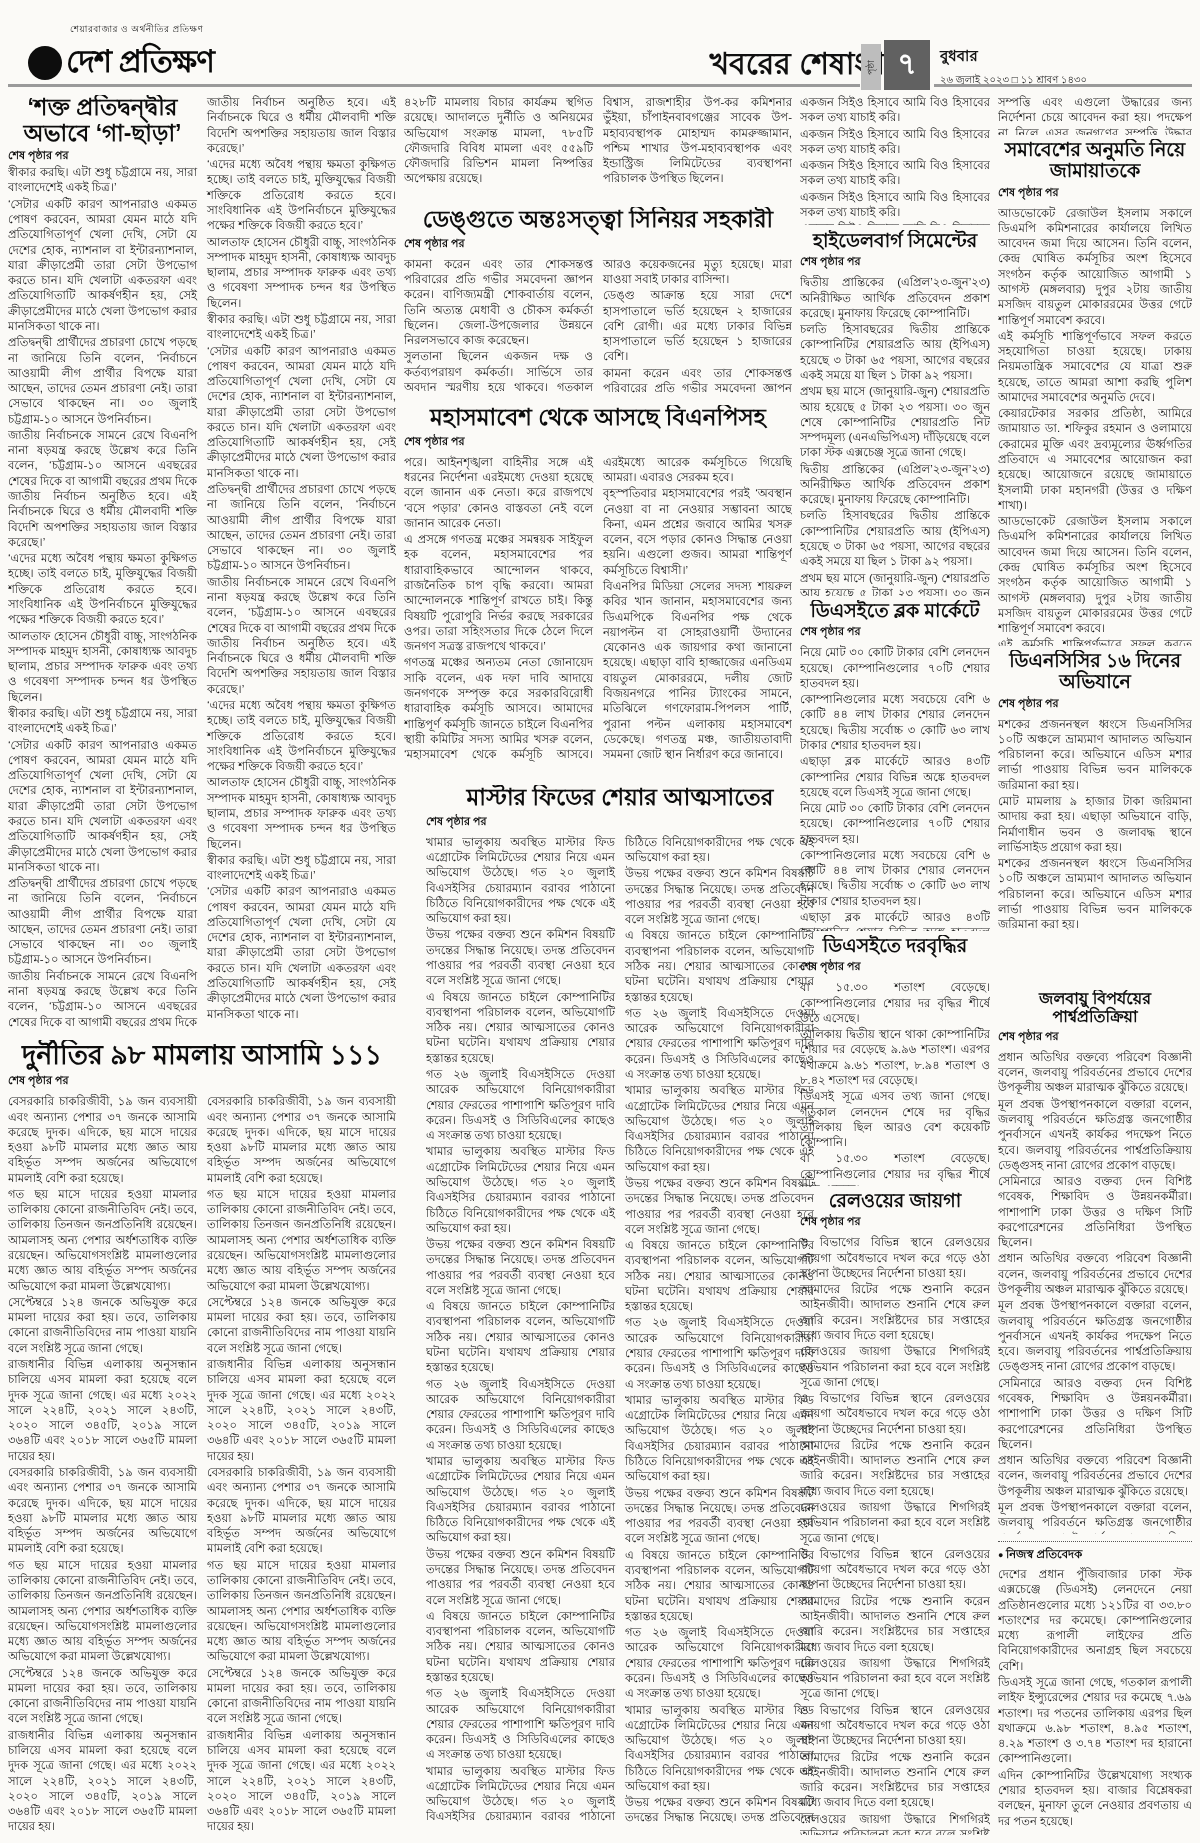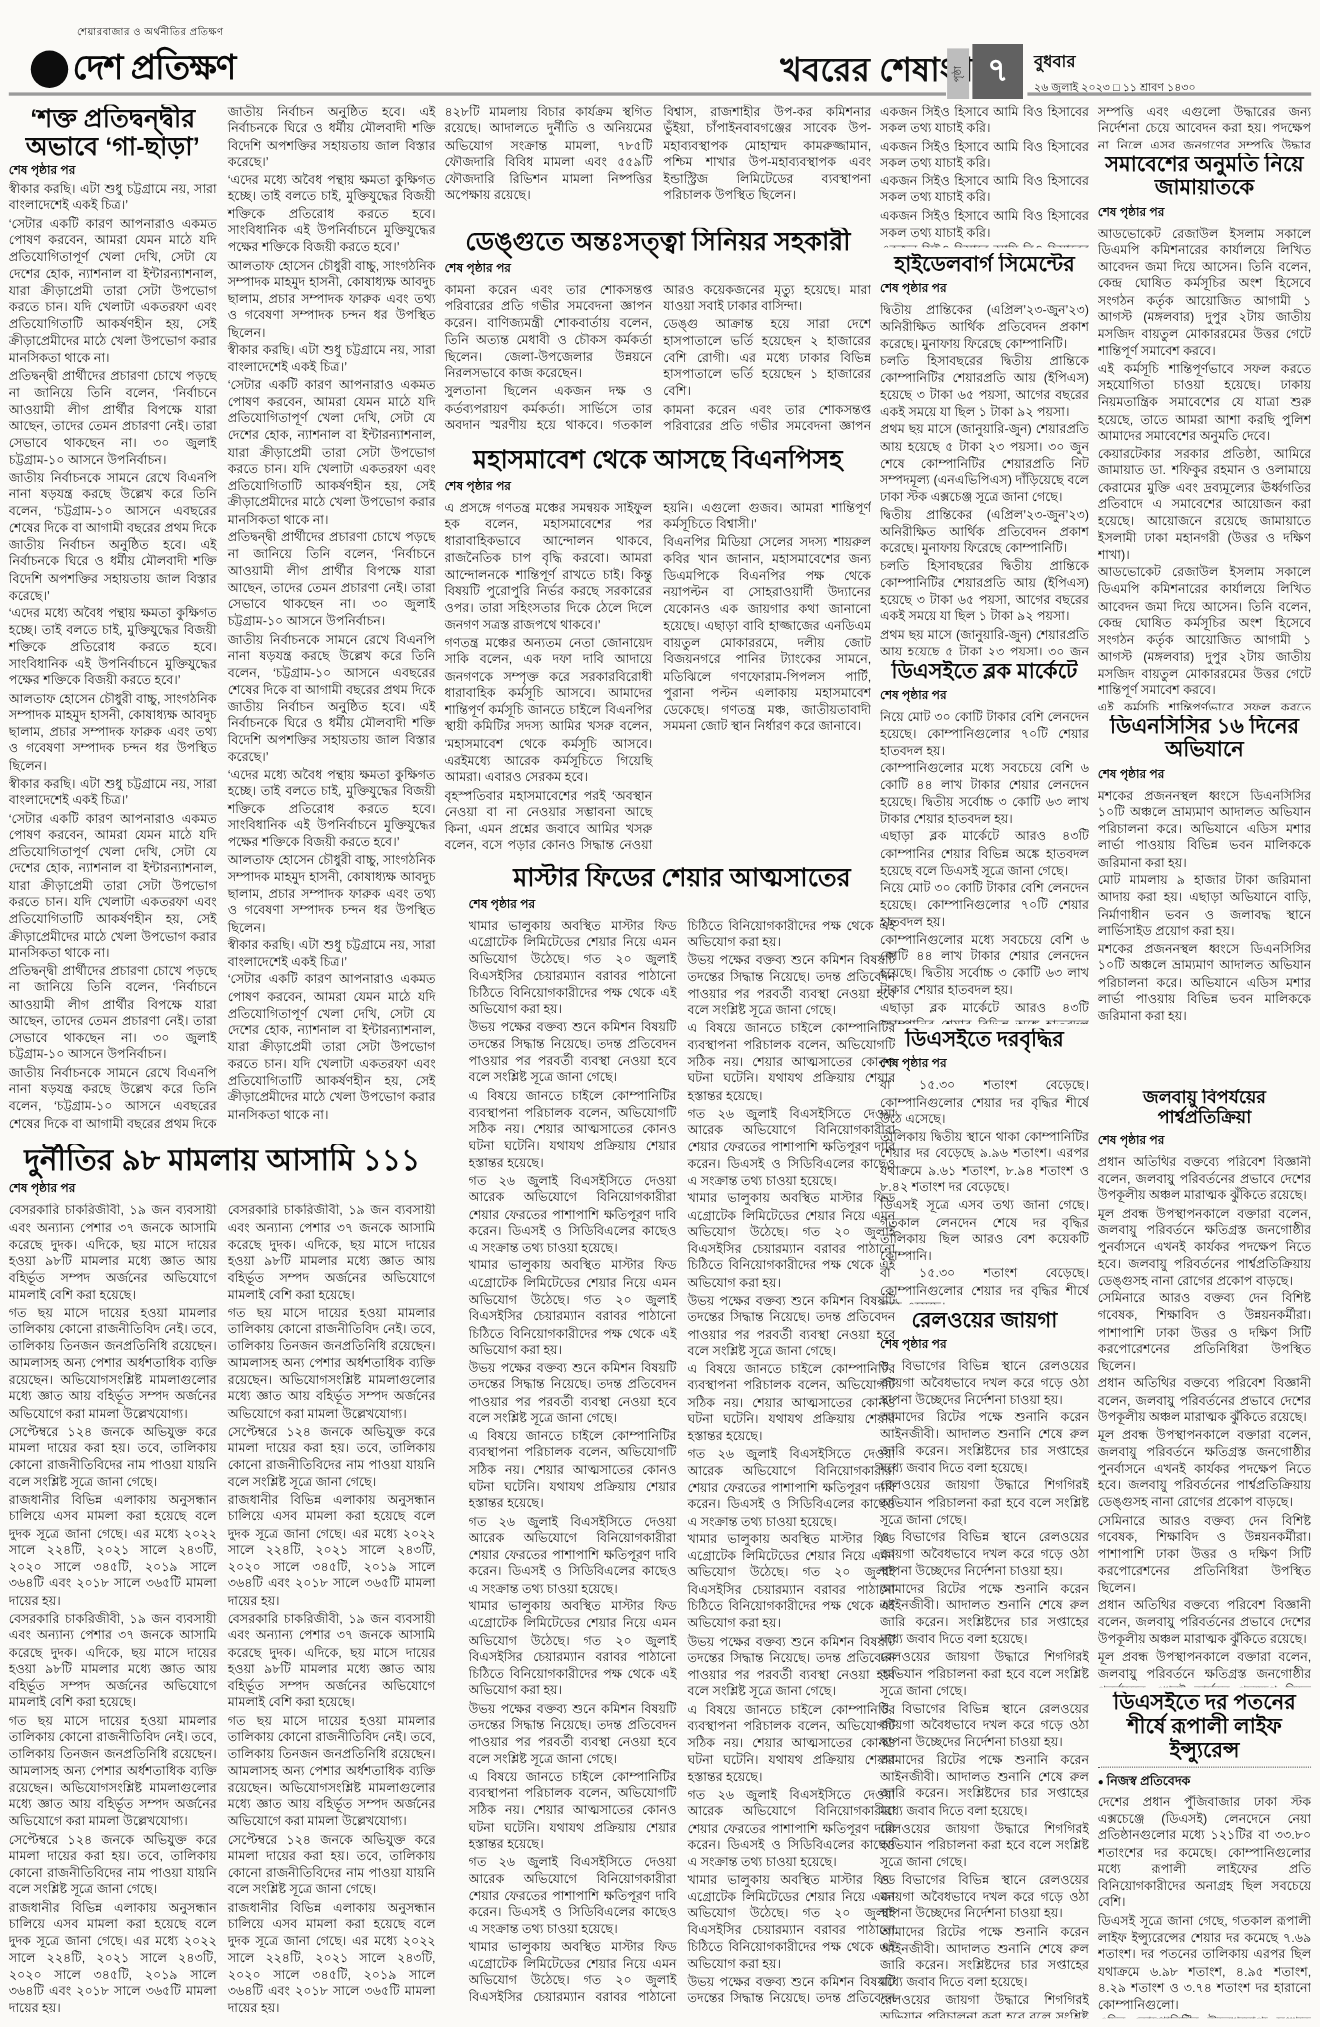--- a/index.html
+++ b/index.html
@@ -135,20 +135,21 @@
         <p>কামনা করেন এবং তার শোকসন্তপ্ত পরিবারের প্রতি গভীর সমবেদনা জ্ঞাপন করেন। বাণিজ্যমন্ত্রী শোকবার্তায় বলেন, তিনি অত্যন্ত মেধাবী ও চৌকস কর্মকর্তা ছিলেন। জেলা-উপজেলার উন্নয়নে নিরলসভাবে কাজ করেছেন।</p>
         <p>সুলতানা ছিলেন একজন দক্ষ ও কর্তব্যপরায়ণ কর্মকর্তা। সার্ভিসে তার অবদান স্মরণীয় হয়ে থাকবে। গতকাল আরও কয়েকজনের মৃত্যু হয়েছে। মারা যাওয়া সবাই ঢাকার বাসিন্দা।</p>
         <p>ডেঙ্গু আক্রান্ত হয়ে সারা দেশে হাসপাতালে ভর্তি হয়েছেন ২ হাজারের বেশি রোগী। এর মধ্যে ঢাকার বিভিন্ন হাসপাতালে ভর্তি হয়েছেন ১ হাজারের বেশি।</p>
         <p>কামনা করেন এবং তার শোকসন্তপ্ত পরিবারের প্রতি গভীর সমবেদনা জ্ঞাপন করেন। বাণিজ্যমন্ত্রী শোকবার্তায় বলেন, তিনি অত্যন্ত মেধাবী ও চৌকস কর্মকর্তা ছিলেন। জেলা-উপজেলার উন্নয়নে নিরলসভাবে কাজ করেছেন।</p>
       </div>
     </section>
   <section class="article cols2 h-lg" style="left:404px;top:405px;width:388px;height:376px;">
       <h2 class="headline">মহাসমাবেশ থেকে আসছে বিএনপিসহ</h2>
       <div class="continued">শেষ পৃষ্ঠার পর</div>
       <div class="body">
+        <p>পরে। আইনশৃঙ্খলা বাহিনীর সঙ্গে এই ধরনের নির্দেশনা এরইমধ্যে দেওয়া হয়েছে বলে জানান এক নেতা। করে রাজপথে ‘বসে পড়ার’ কোনও বাস্তবতা নেই বলে জানান আরেক নেতা।</p>
         <p>এ প্রসঙ্গে গণতন্ত্র মঞ্চের সমন্বয়ক সাইফুল হক বলেন, মহাসমাবেশের পর ধারাবাহিকভাবে আন্দোলন থাকবে, রাজনৈতিক চাপ বৃদ্ধি করবো। আমরা আন্দোলনকে শান্তিপূর্ণ রাখতে চাই। কিন্তু বিষয়টি পুরোপুরি নির্ভর করছে সরকারের ওপর। তারা সহিংসতার দিকে ঠেলে দিলে জনগণ সত্রস্ত রাজপথে থাকবে।’</p>
         <p>গণতন্ত্র মঞ্চের অন্যতম নেতা জোনায়েদ সাকি বলেন, এক দফা দাবি আদায়ে জনগণকে সম্পৃক্ত করে সরকারবিরোধী ধারাবাহিক কর্মসূচি আসবে। আমাদের শান্তিপূর্ণ কর্মসূচি জানতে চাইলে বিএনপির স্থায়ী কমিটির সদস্য আমির খসরু বলেন, ‘মহাসমাবেশ থেকে কর্মসূচি আসবে। এরইমধ্যে আরেক কর্মসূচিতে গিয়েছি আমরা। এবারও সেরকম হবে।</p>
         <p>বৃহস্পতিবার মহাসমাবেশের পরই ‘অবস্থান নেওয়া বা না নেওয়ার সম্ভাবনা আছে কিনা, এমন প্রশ্নের জবাবে আমির খসরু বলেন, বসে পড়ার কোনও সিদ্ধান্ত নেওয়া হয়নি। এগুলো গুজব। আমরা শান্তিপূর্ণ কর্মসূচিতে বিশ্বাসী।’</p>
         <p>বিএনপির মিডিয়া সেলের সদস্য শায়রুল কবির খান জানান, মহাসমাবেশের জন্য ডিএমপিকে বিএনপির পক্ষ থেকে নয়াপল্টন বা সোহরাওয়ার্দী উদ্যানের যেকোনও এক জায়গার কথা জানানো হয়েছে। এছাড়া বাবি হাজ্জাজের এনডিএম বায়তুল মোকাররমে, দলীয় জোট বিজয়নগরে পানির ট্যাংকের সামনে, মতিঝিলে গণফোরাম-পিপলস পার্টি, পুরানা পল্টন এলাকায় মহাসমাবেশ ডেকেছে। গণতন্ত্র মঞ্চ, জাতীয়তাবাদী সমমনা জোট স্থান নির্ধারণ করে জানাবে।</p>
       </div>
     </section>
   <section class="article cols2 h-lg" style="left:426px;top:785px;width:388px;height:1050px;">
       <h2 class="headline">মাস্টার ফিডের শেয়ার আত্মসাতের</h2>
       <div class="continued">শেষ পৃষ্ঠার পর</div>
       <div class="body">
@@ -276,21 +277,20 @@
         <p>মূল প্রবন্ধ উপস্থাপনকালে বক্তারা বলেন, জলবায়ু পরিবর্তনে ক্ষতিগ্রস্ত জনগোষ্ঠীর পুনর্বাসনে এখনই কার্যকর পদক্ষেপ নিতে হবে। জলবায়ু পরিবর্তনের পার্শ্বপ্রতিক্রিয়ায় ডেঙ্গুসহ নানা রোগের প্রকোপ বাড়ছে।</p>
         <p>সেমিনারে আরও বক্তব্য দেন বিশিষ্ট গবেষক, শিক্ষাবিদ ও উন্নয়নকর্মীরা। পাশাপাশি ঢাকা উত্তর ও দক্ষিণ সিটি করপোরেশনের প্রতিনিধিরা উপস্থিত ছিলেন।</p>
         <p>প্রধান অতিথির বক্তব্যে পরিবেশ বিজ্ঞানী বলেন, জলবায়ু পরিবর্তনের প্রভাবে দেশের উপকূলীয় অঞ্চল মারাত্মক ঝুঁকিতে রয়েছে।</p>
         <p>মূল প্রবন্ধ উপস্থাপনকালে বক্তারা বলেন, জলবায়ু পরিবর্তনে ক্ষতিগ্রস্ত জনগোষ্ঠীর পুনর্বাসনে এখনই কার্যকর পদক্ষেপ নিতে হবে। জলবায়ু পরিবর্তনের পার্শ্বপ্রতিক্রিয়ায় ডেঙ্গুসহ নানা রোগের প্রকোপ বাড়ছে।</p>
         <p>সেমিনারে আরও বক্তব্য দেন বিশিষ্ট গবেষক, শিক্ষাবিদ ও উন্নয়নকর্মীরা। পাশাপাশি ঢাকা উত্তর ও দক্ষিণ সিটি করপোরেশনের প্রতিনিধিরা উপস্থিত ছিলেন।</p>
         <p>প্রধান অতিথির বক্তব্যে পরিবেশ বিজ্ঞানী বলেন, জলবায়ু পরিবর্তনের প্রভাবে দেশের উপকূলীয় অঞ্চল মারাত্মক ঝুঁকিতে রয়েছে।</p>
         <p>মূল প্রবন্ধ উপস্থাপনকালে বক্তারা বলেন, জলবায়ু পরিবর্তনে ক্ষতিগ্রস্ত জনগোষ্ঠীর পুনর্বাসনে এখনই কার্যকর পদক্ষেপ নিতে হবে। জলবায়ু পরিবর্তনের পার্শ্বপ্রতিক্রিয়ায় ডেঙ্গুসহ নানা রোগের প্রকোপ বাড়ছে।</p>
       </div>
     </section>
   <section class="article h-md" style="left:998px;top:1538px;width:194px;height:297px;">
-      <h2 class="headline">ডিএসইতে দর পতনের শীর্ষে রূপালী লাইফ ইন্স্যুরেন্স</h2>
       <div class="dotted-rule"></div>
       <div class="byline">নিজস্ব প্রতিবেদক</div>
       <div class="body">
         <p>দেশের প্রধান পুঁজিবাজার ঢাকা স্টক এক্সচেঞ্জে (ডিএসই) লেনদেনে নেয়া প্রতিষ্ঠানগুলোর মধ্যে ১২১টির বা ৩৩.৮০ শতাংশের দর কমেছে। কোম্পানিগুলোর মধ্যে রূপালী লাইফের প্রতি বিনিয়োগকারীদের অনাগ্রহ ছিল সবচেয়ে বেশি।</p>
         <p>ডিএসই সূত্রে জানা গেছে, গতকাল রূপালী লাইফ ইন্স্যুরেন্সের শেয়ার দর কমেছে ৭.৬৯ শতাংশ। দর পতনের তালিকায় এরপর ছিল যথাক্রমে ৬.৯৮ শতাংশ, ৪.৯৫ শতাংশ, ৪.২৯ শতাংশ ও ৩.৭৪ শতাংশ দর হারানো কোম্পানিগুলো।</p>
         <p>এদিন কোম্পানিটির উল্লেখযোগ্য সংখ্যক শেয়ার হাতবদল হয়। বাজার বিশ্লেষকরা বলছেন, মুনাফা তুলে নেওয়ার প্রবণতায় এ দর পতন হয়েছে।</p>
       </div>
     </section>
 
 </div>

